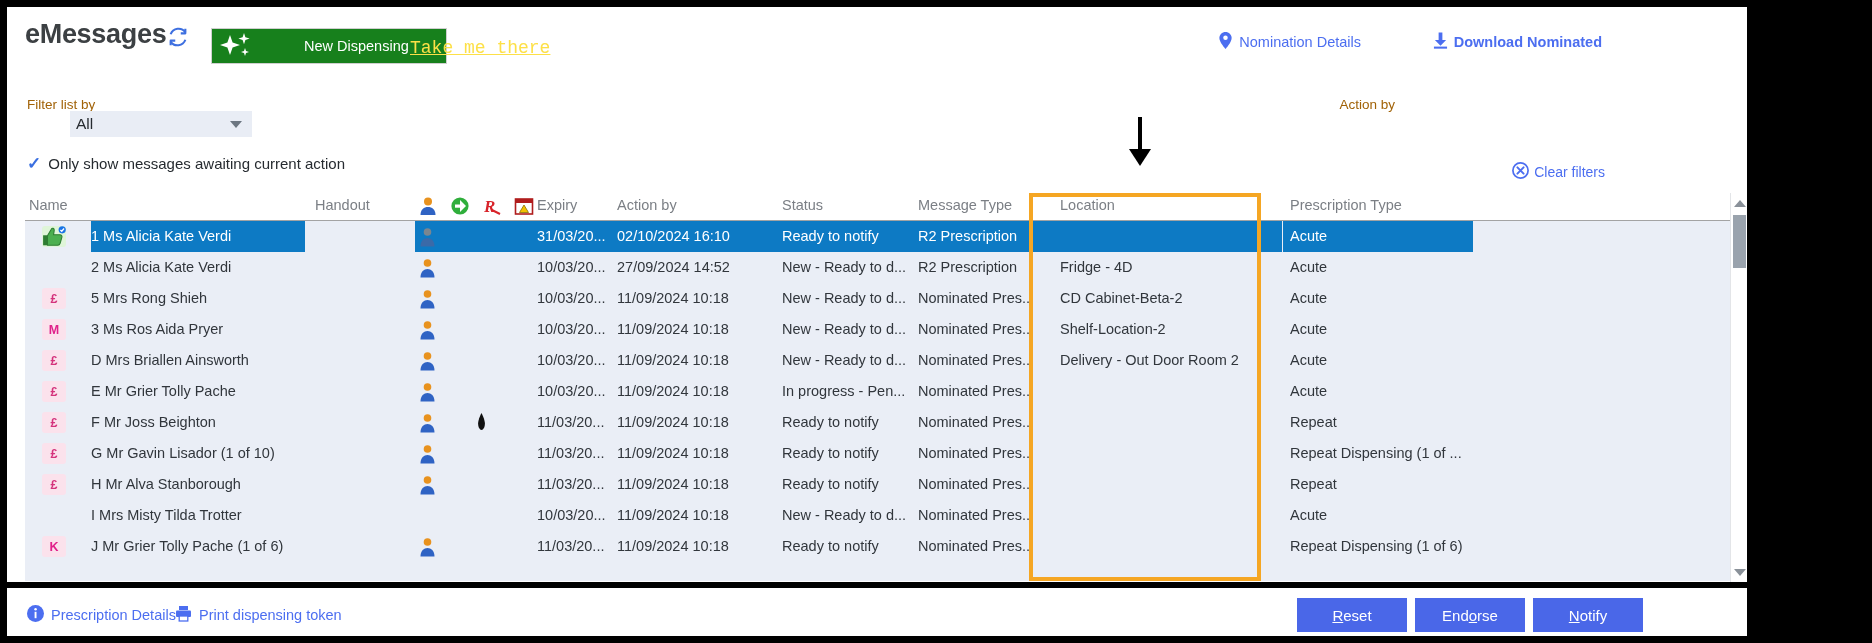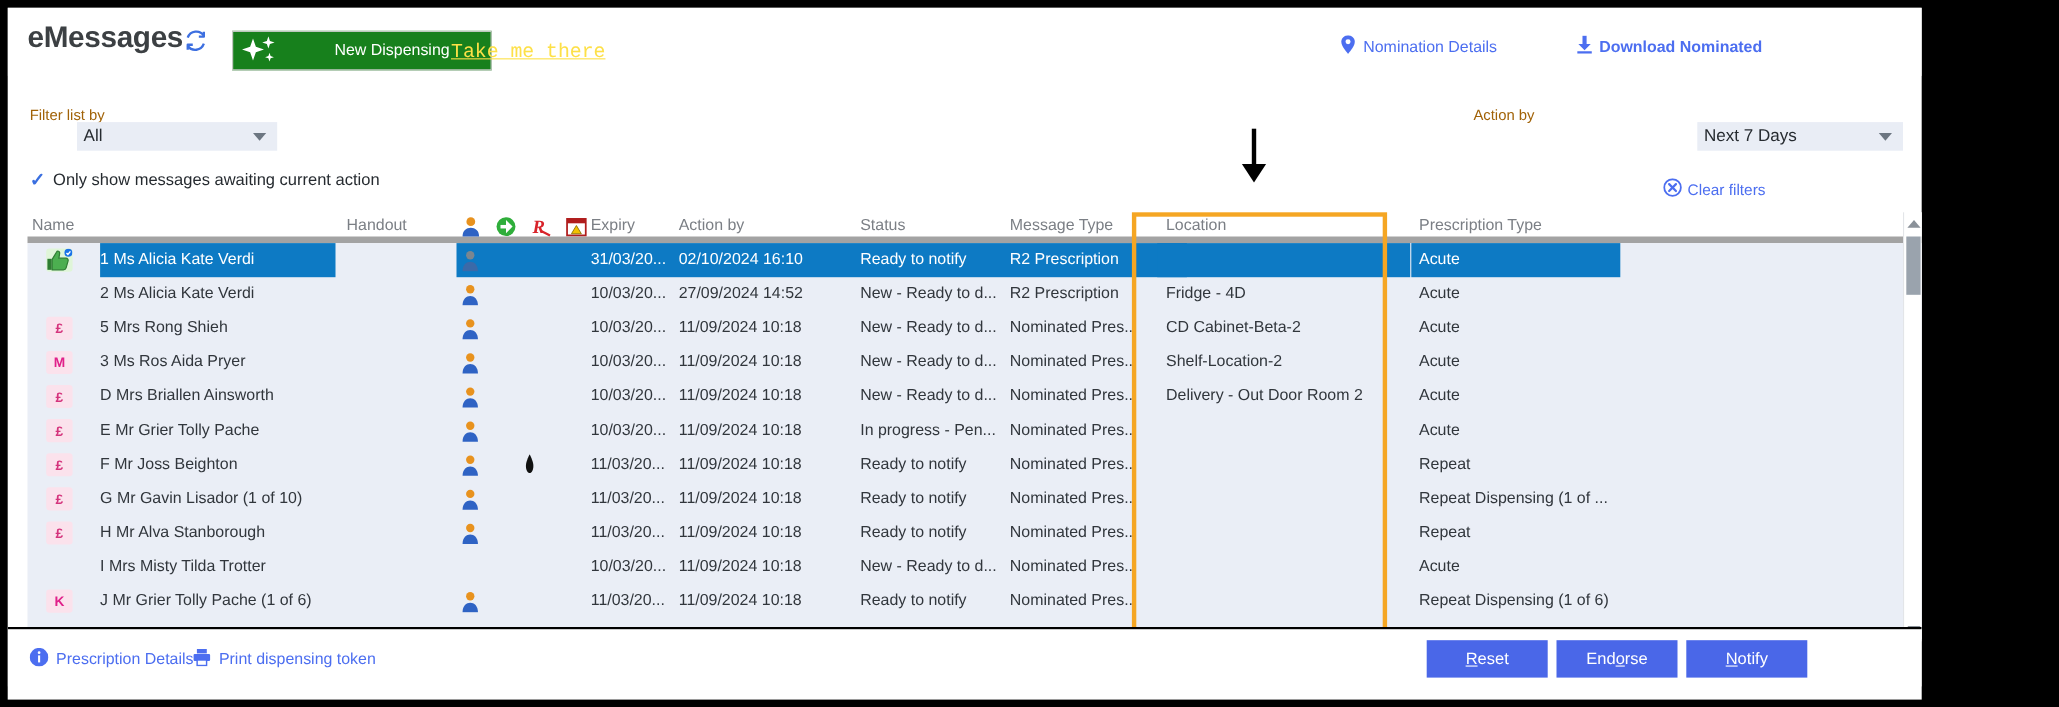--- a/index.html
+++ b/index.html
@@ -93,21 +93,21 @@
   .callout-head {
     position:absolute; left:1122px; top:142px;
     width:0;height:0;border-left:11px solid transparent;border-right:11px solid transparent;
     border-top:17px solid #000;
   }
 
   
   .grid { position:absolute; left:18px; top:186px; width:1822px; height:390px; }
   .thead {
     position:relative; height:28px; background:#fff;
-    border-bottom:6px solid #a3a3a3;
+    border-bottom:1px solid #a3a3a3;
   }
   .th {
     position:absolute; top:4px; font-size:14.5px; color:#7b7f85; white-space:nowrap;
   }
   .th-icon { position:absolute; top:3px; width:20px; height:20px; }
   .tbody { position:relative; height:360px; background:#eaeef6; overflow:hidden; }
   .row { position:relative; height:31px; width:100%; }
   .row.sel .cell, .row.sel .name { color:#ffffff; }
   .cell { position:absolute; top:7px; font-size:14.5px; color:#31363c; white-space:nowrap; overflow:hidden; }
   .name  { position:absolute; top:7px; left:66px; font-size:14.5px; color:#31363c; white-space:nowrap; }
@@ -147,21 +147,21 @@
   }
 
   
   .scrollbar { position:absolute; right:0; top:186px; width:17px; height:390px; background:#fff; border-left:1px solid #e3e5e8; }
   .sb-up, .sb-down { position:absolute; left:3px; width:0;height:0;border-left:6px solid transparent;border-right:6px solid transparent; }
   .sb-up   { top:7px;  border-bottom:7px solid #8a9199; }
   .sb-down { bottom:7px; border-top:7px solid #8a9199; }
   .sb-thumb { position:absolute; left:2px; top:22px; width:13px; height:53px; background:#9aa3ad; }
 
   
-  .footer { position:absolute; left:0; bottom:12px; width:100%; height:54px; background:#fff; border-top:2px solid #000000; }
+  .footer { position:absolute; left:0; bottom:0; width:100%; height:54px; background:#fff; border-top:6px solid #000000; }
   #prescription-details, #print-token {
     position:absolute; top:17px; display:flex; align-items:center; gap:7px;
     color:#4c6ef0; font-size:14.5px;
   }
   #prescription-details { left:20px; }
   #print-token { left:168px; }
   #prescription-details svg, #print-token svg { width:17px; height:17px; }
 
   .btn {
     position:absolute; top:10px; height:34px; width:110px;
@@ -225,24 +225,20 @@
     </div>
   </div>
 
   <div class="flabel" id="filter-list-label">Filter list by</div>
   <div class="select" id="filter-list-select">
     <span class="sel-val">All</span>
     <span class="caret"></span>
   </div>
 
   <div class="flabel" id="action-by-label">Action by</div>
-  <div class="select" id="action-by-select">
-    <span class="sel-val">Next 7 Days</span>
-    <span class="caret"></span>
-  </div>
 
   <div class="checkrow">
     <span class="tick">✓</span>
     <span class="ctext">Only show messages awaiting current action</span>
   </div>
 
   <div id="clear-filters">
     <span>
       <svg viewBox="0 0 17 17">
           <circle cx="8.5" cy="8.5" r="7.6" fill="none" stroke="#4c6ef0" stroke-width="1.7"></circle>

